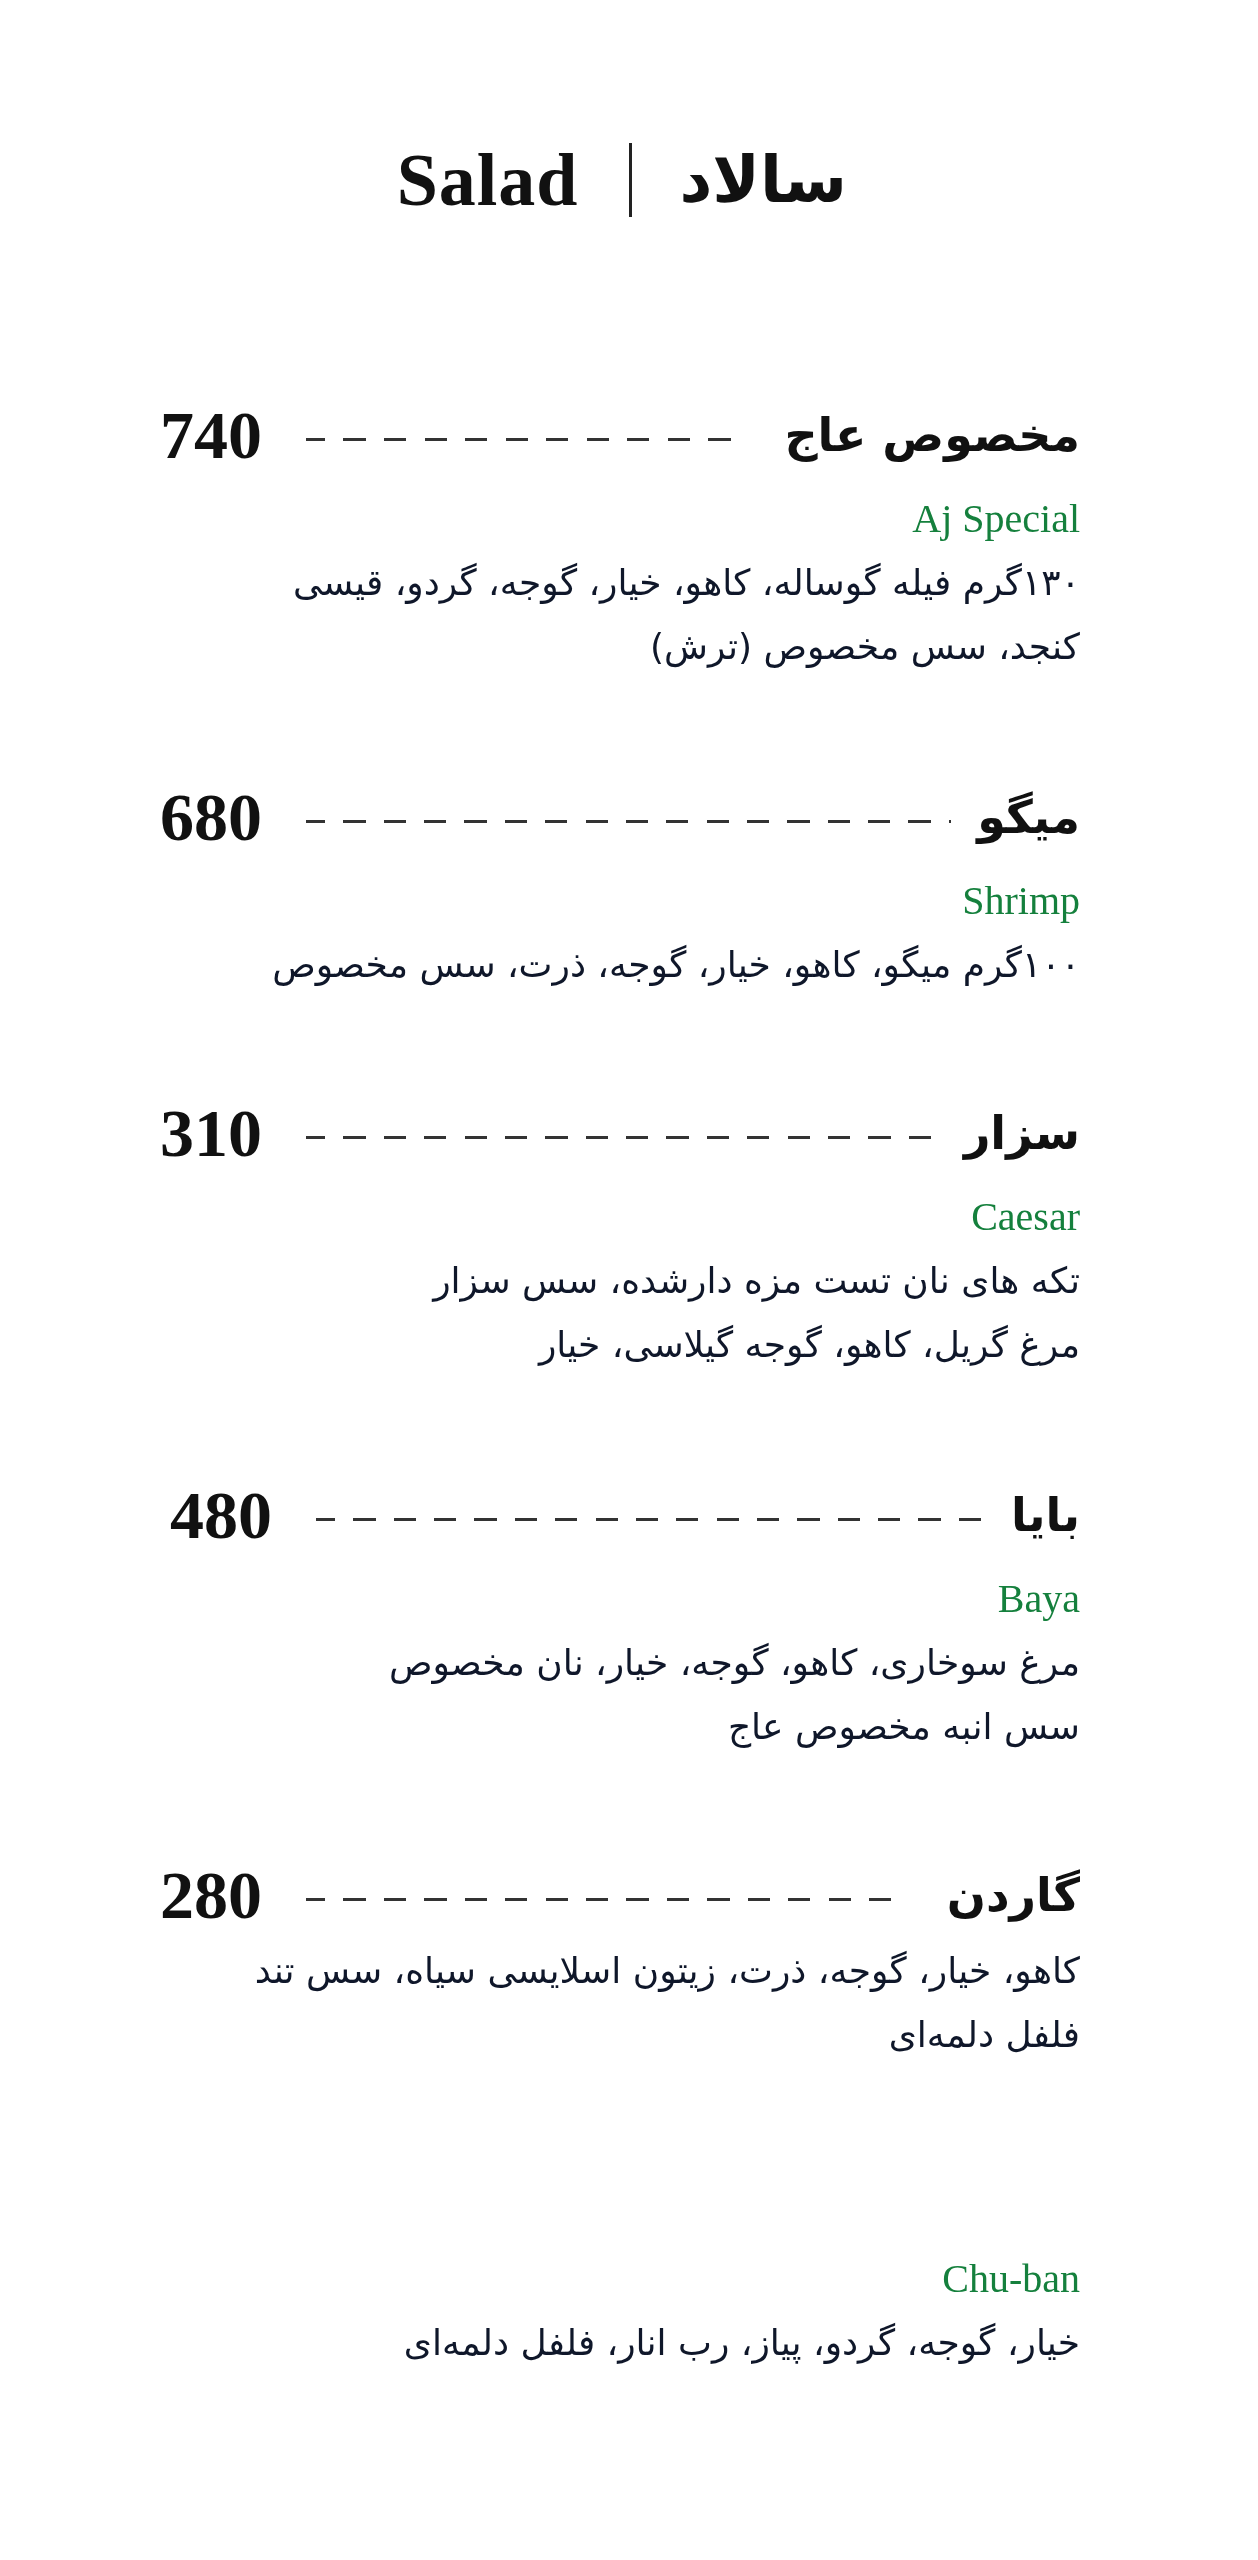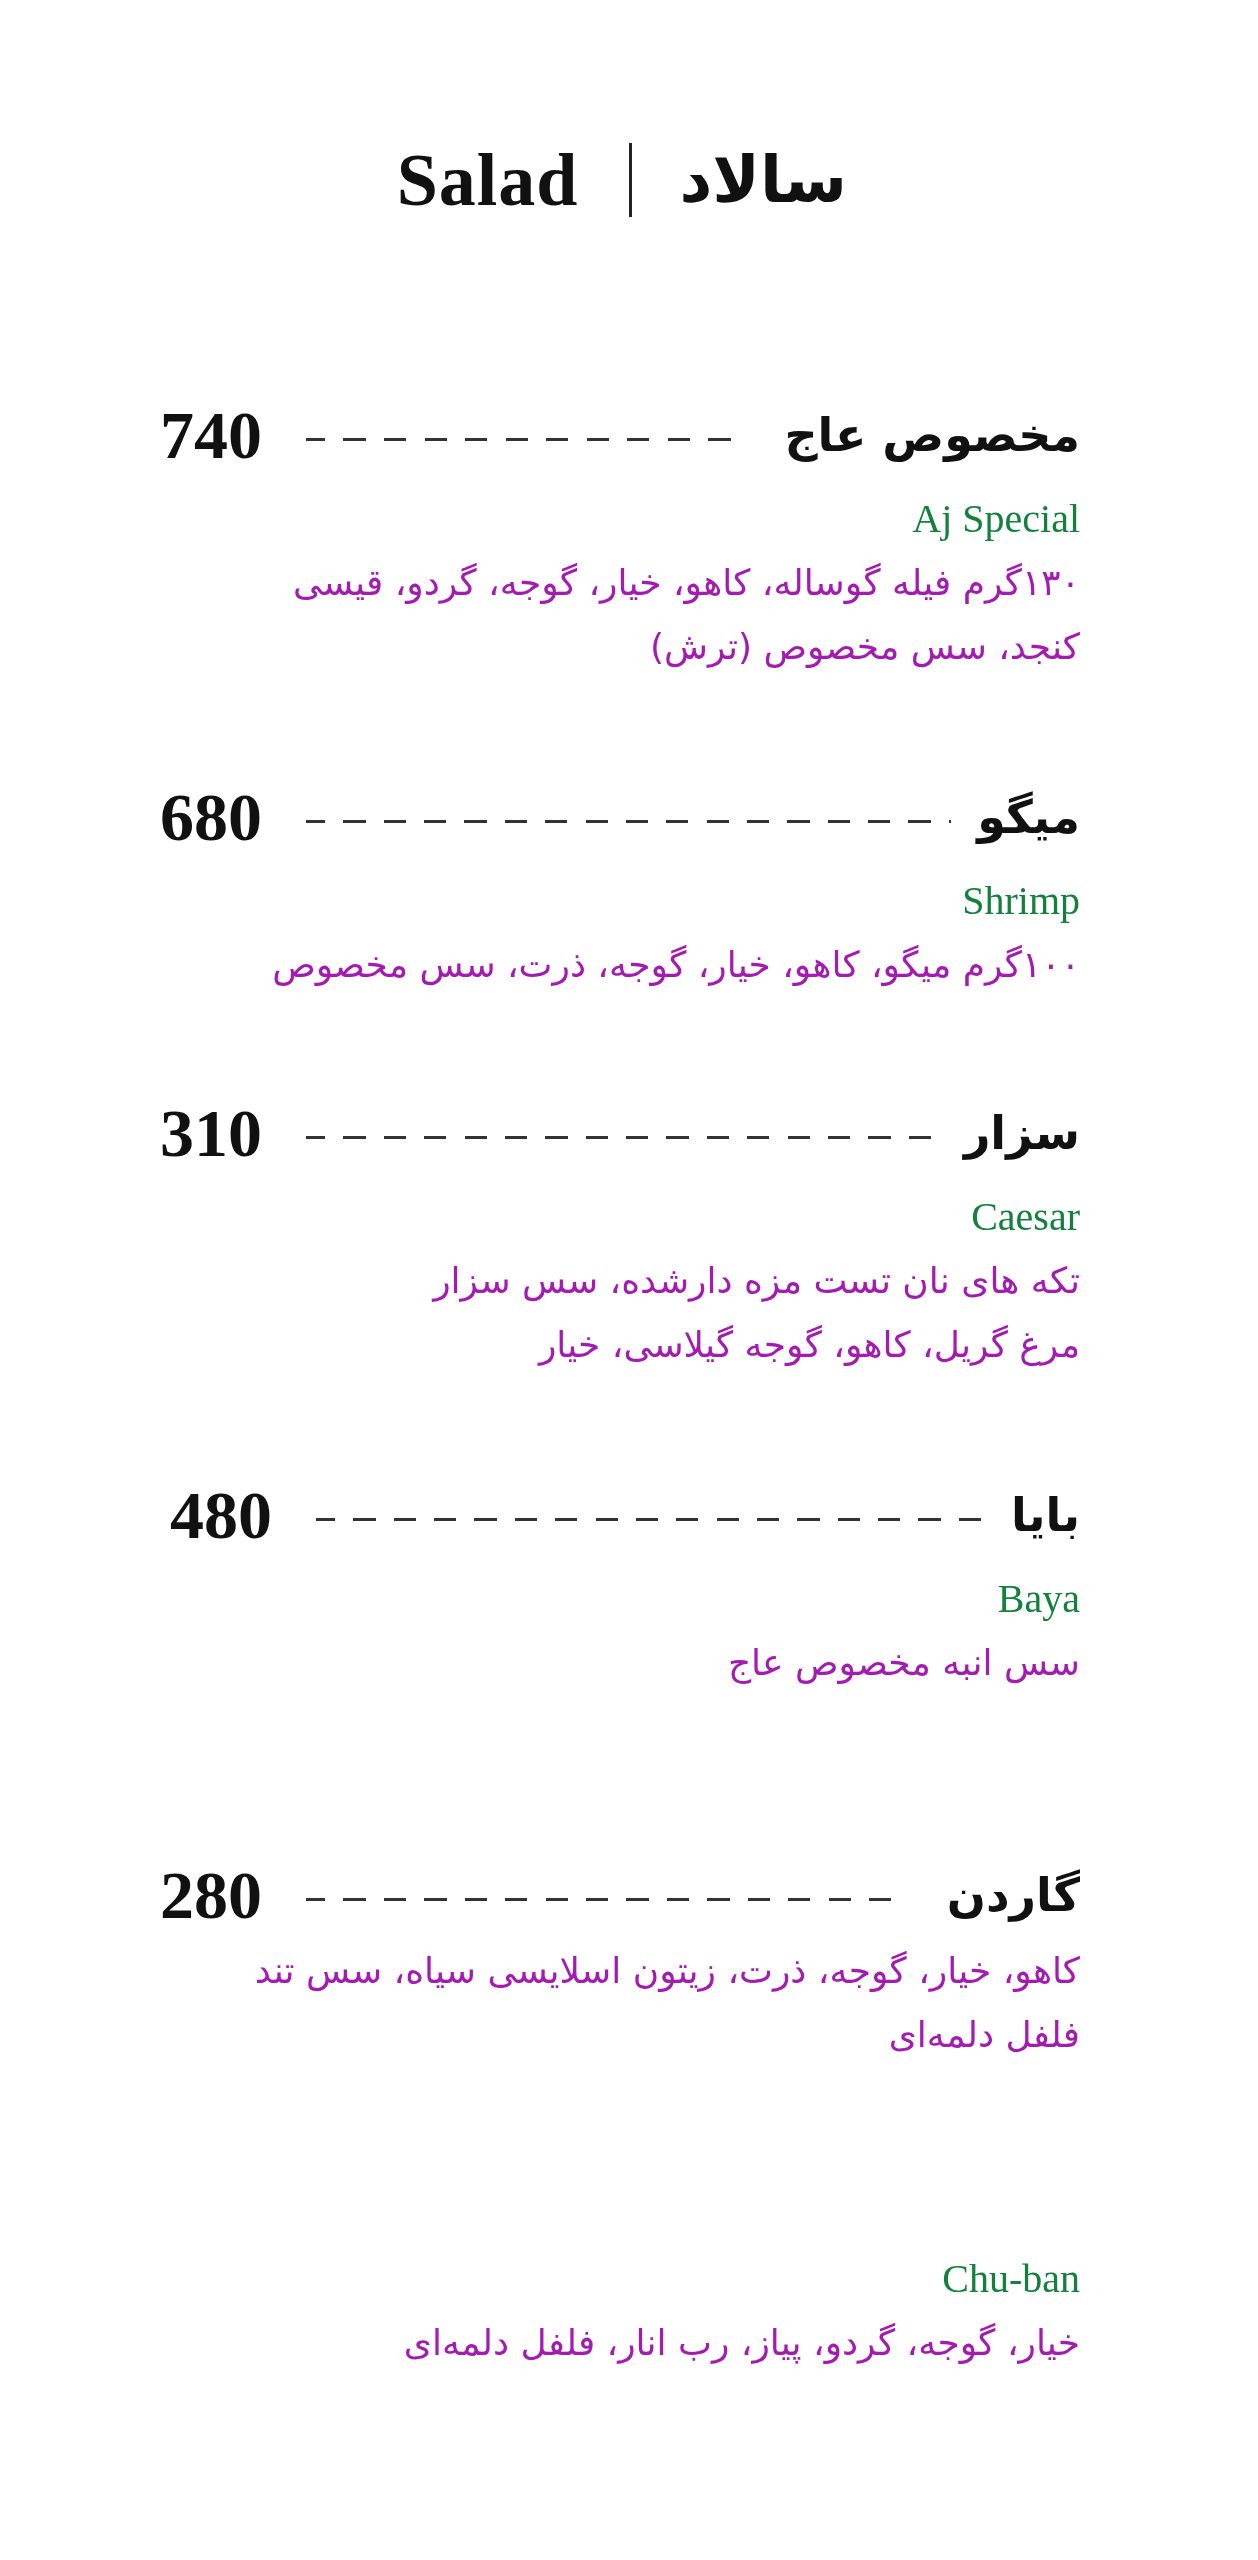--- a/index.html
+++ b/index.html
@@ -89,21 +89,21 @@
       margin-top: 16px;
       height: 56px;
       line-height: 56px;
     }
     .desc {
       direction: rtl;
       text-align: right;
       font-family: "DejaVu Sans", sans-serif;
       font-size: 36px;
       line-height: 64px;
-      color: #a21caf;
+      color: #0f172a;
       margin-top: 4px;
     }
     .desc div { white-space: nowrap; }
   </style>
 </head>
 <body>
 
 <div class="title-row">
   <span class="title-en">Salad</span>
   <span class="title-sep"></span>
@@ -149,20 +149,21 @@
 </div>
 
 <div class="item" style="top:1475px;">
   <div class="item-head">
     <span class="price" style="padding-left:10px;">480</span>
     <span class="leader"></span>
     <span class="name-fa">بایا</span>
   </div>
   <div class="name-en">Baya</div>
   <div class="desc">
+    <div>مرغ سوخاری، کاهو، گوجه، خیار، نان مخصوص</div>
     <div>سس انبه مخصوص عاج</div>
   </div>
 </div>
 
 <div class="item" style="top:1855px;">
   <div class="item-head">
     <span class="price">280</span>
     <span class="leader" style="margin-right:50px;"></span>
     <span class="name-fa">گاردن</span>
   </div>

